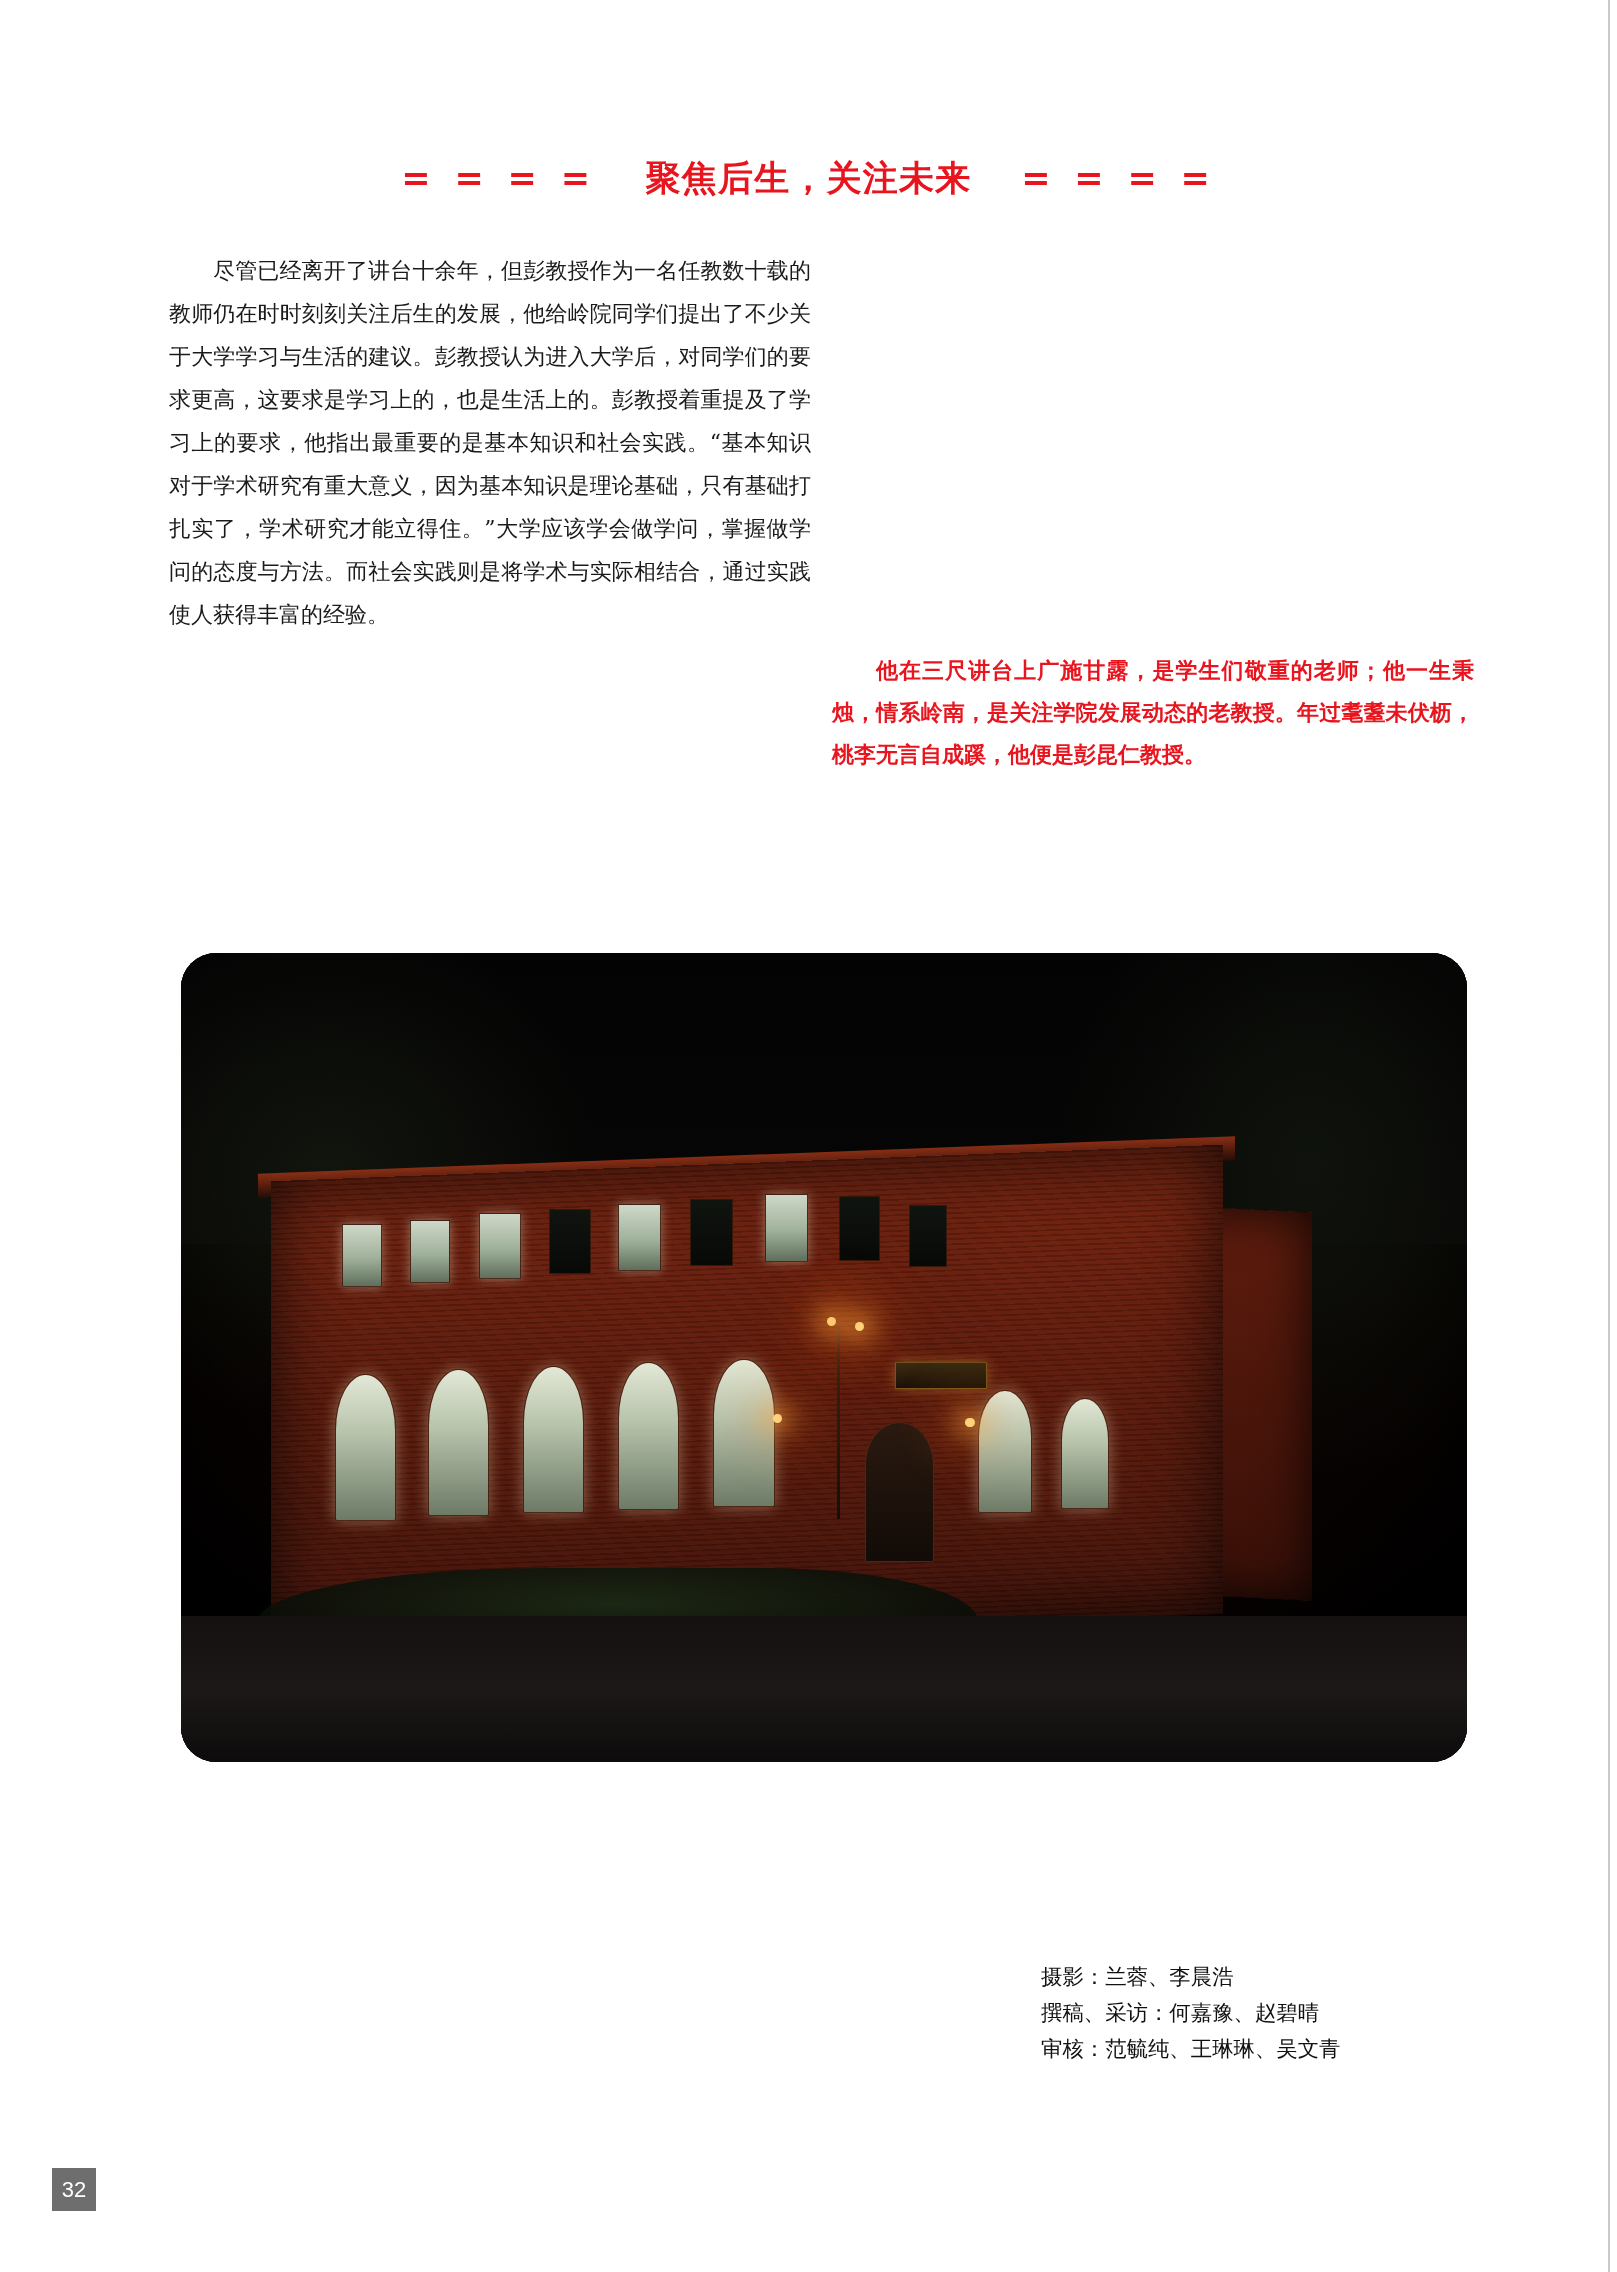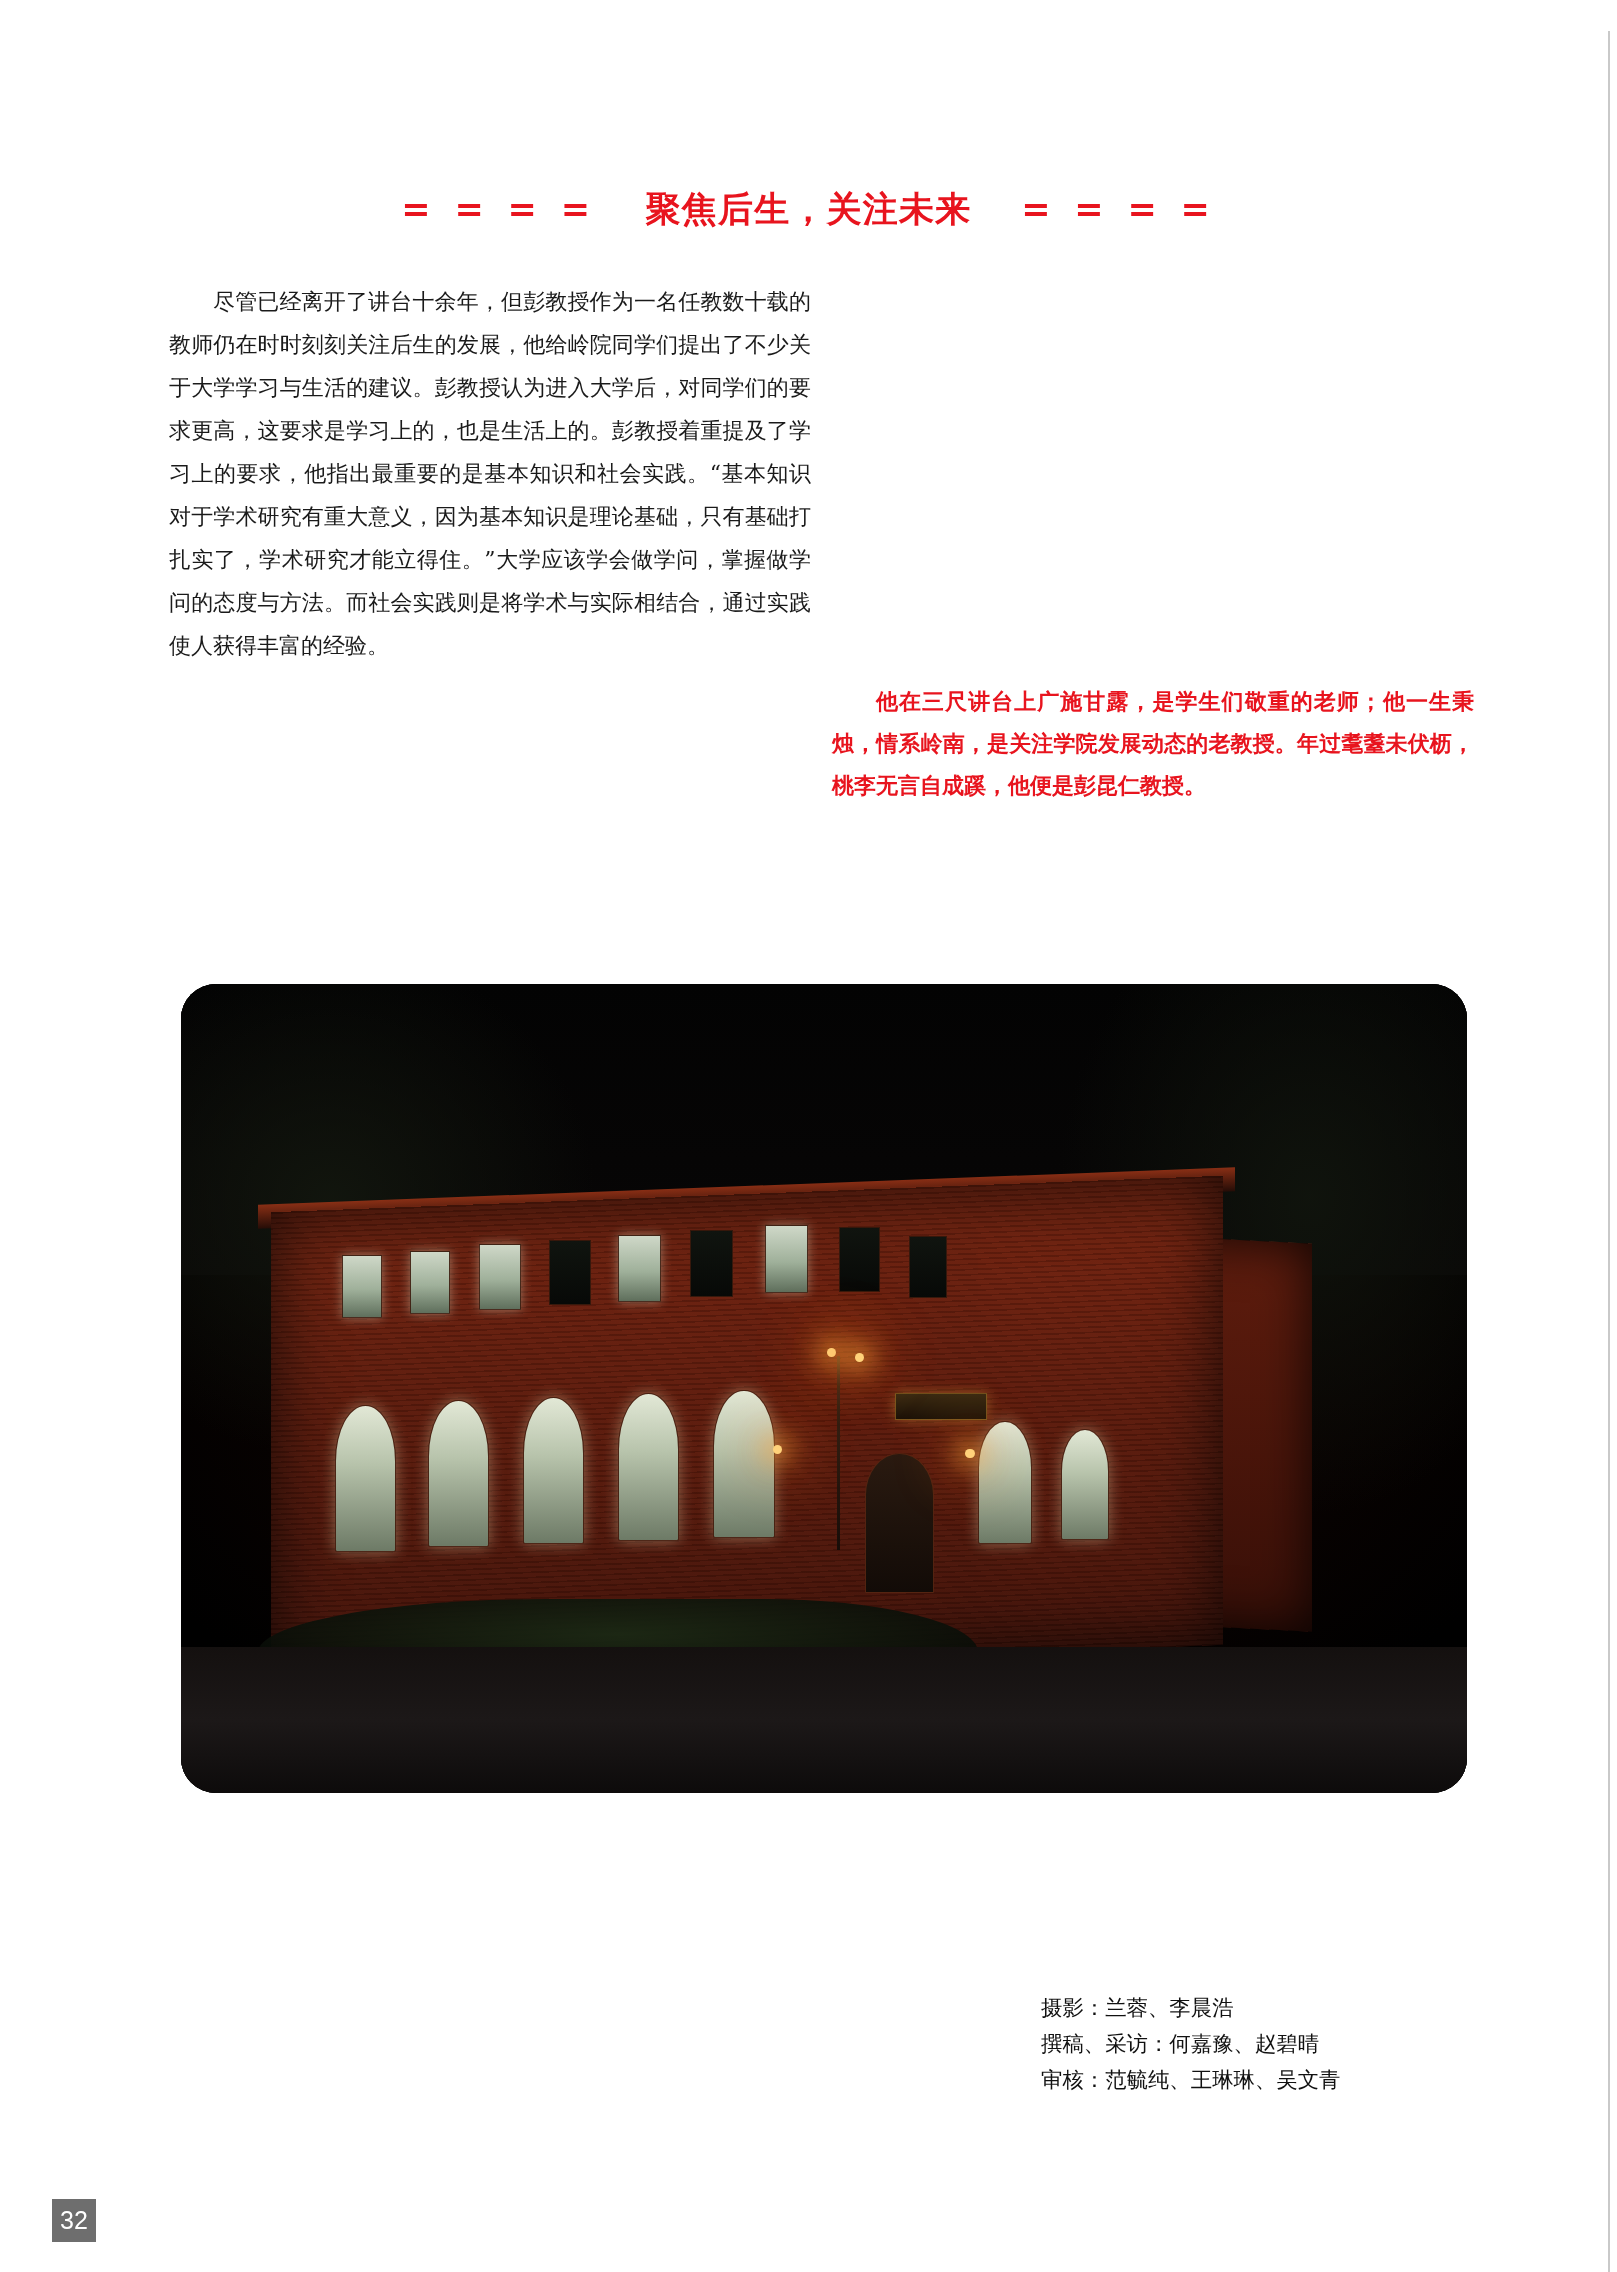--- a/index.html
+++ b/index.html
@@ -15,21 +15,20 @@
     overflow: hidden;
   }
 
   
   .page {
     position: absolute;
     left: 0; top: 0;
     width: 1617px;
     height: 1718px;
     background: #ffffff;
-    margin-top: 31px;
   }
   .page-border-right {
     position: absolute;
     right: 7px;
     top: 0;
     width: 1.7px;
     height: 2273px;
     background: #c9c9c9;
   }
 
@@ -253,21 +252,21 @@
     top: 2168px;
     display: flex;
     align-items: center;
   }
   .page-num {
     width: 44px;
     height: 43px;
     background: #6e6e6e;
     color: #ffffff;
     font-family: "Liberation Sans", sans-serif;
-    font-size: 25px;
+    font-size: 22px;
     display: flex;
     align-items: center;
     justify-content: center;
   }
   .footer-title {
     margin-left: 16px;
     font-family: "Liberation Serif", serif;
     font-weight: bold;
     font-size: 34px;
     letter-spacing: 0.3px;

